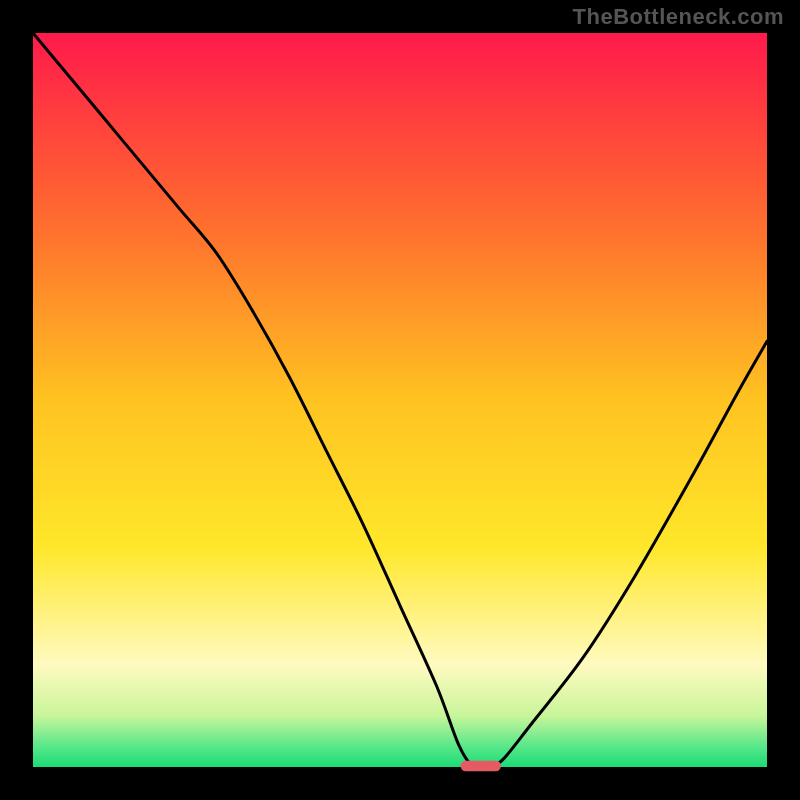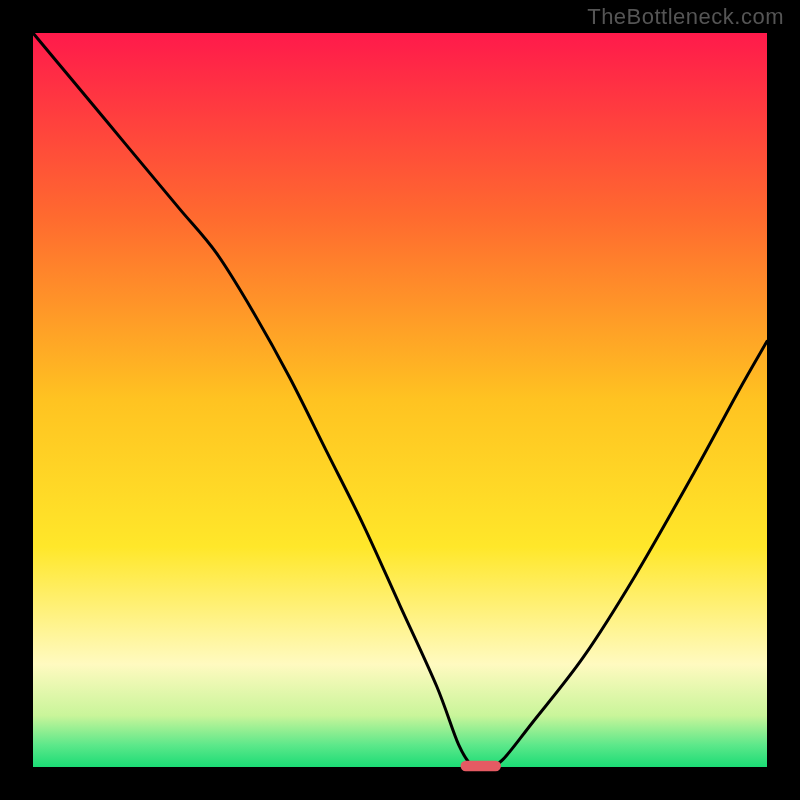--- a/index.html
+++ b/index.html
@@ -16,21 +16,21 @@
     width: 800px;
     height: 800px;
     background: #000;
   }
   .watermark {
     position: absolute;
     top: 4px;
     right: 16px;
     color: #555;
     font-size: 22px;
-    font-weight: 400;
+    font-weight: 700;
     letter-spacing: 0.5px;
     z-index: 50;
     user-select: none;
   }
 </style>
 </head>
 <body>
 
 <div class="frame">
 

